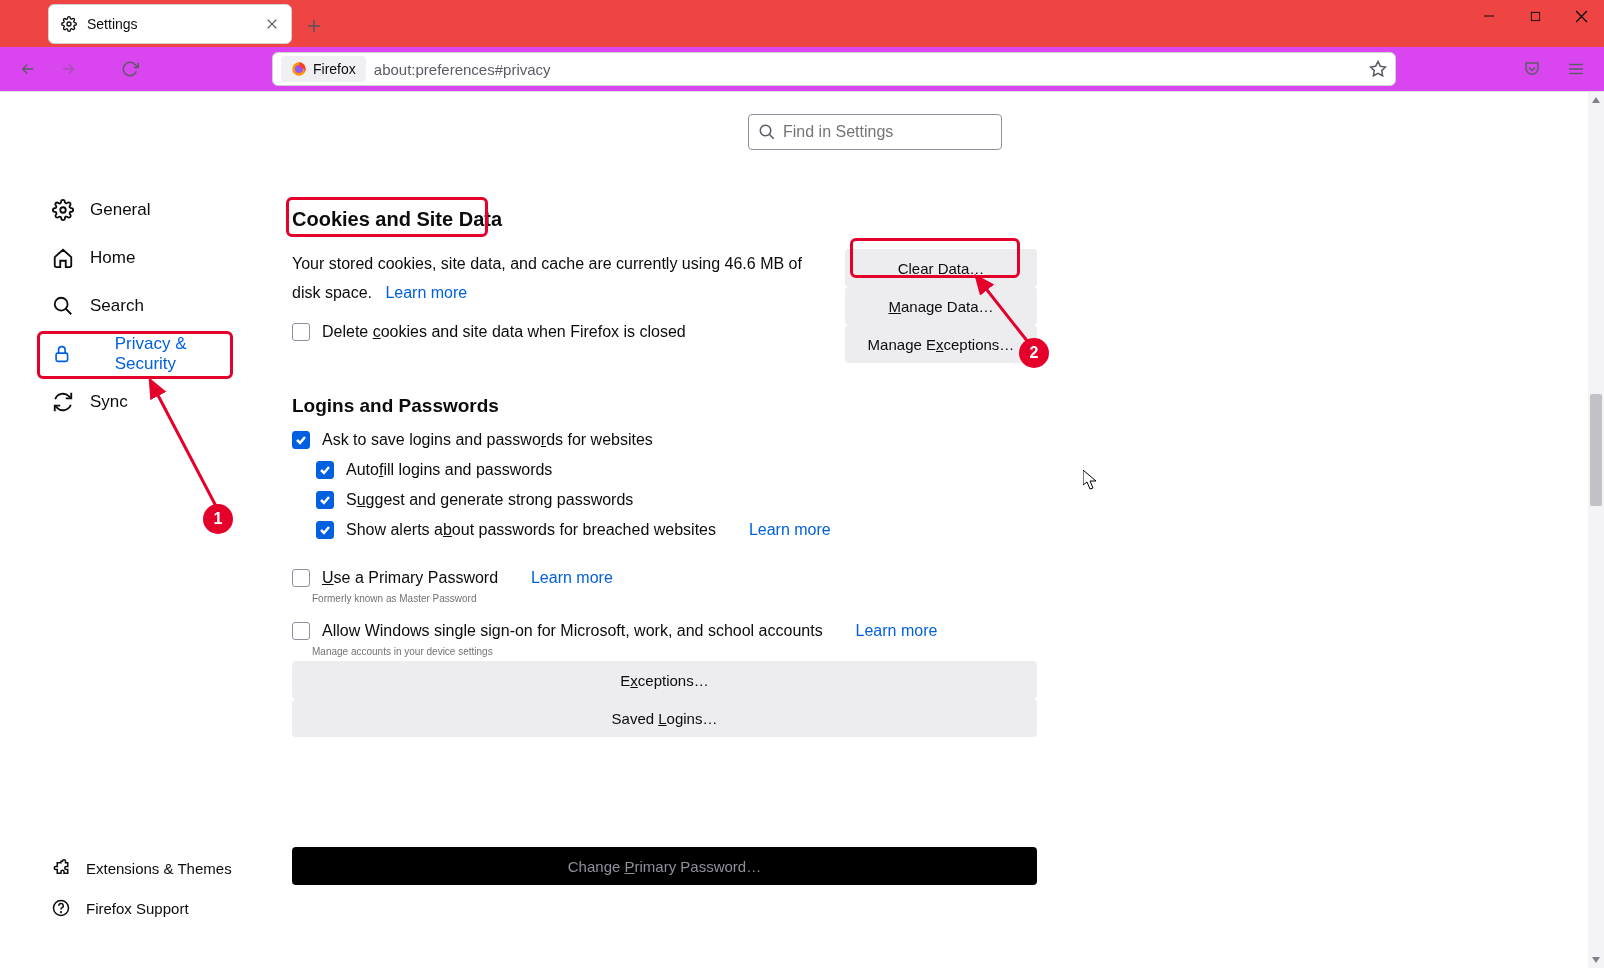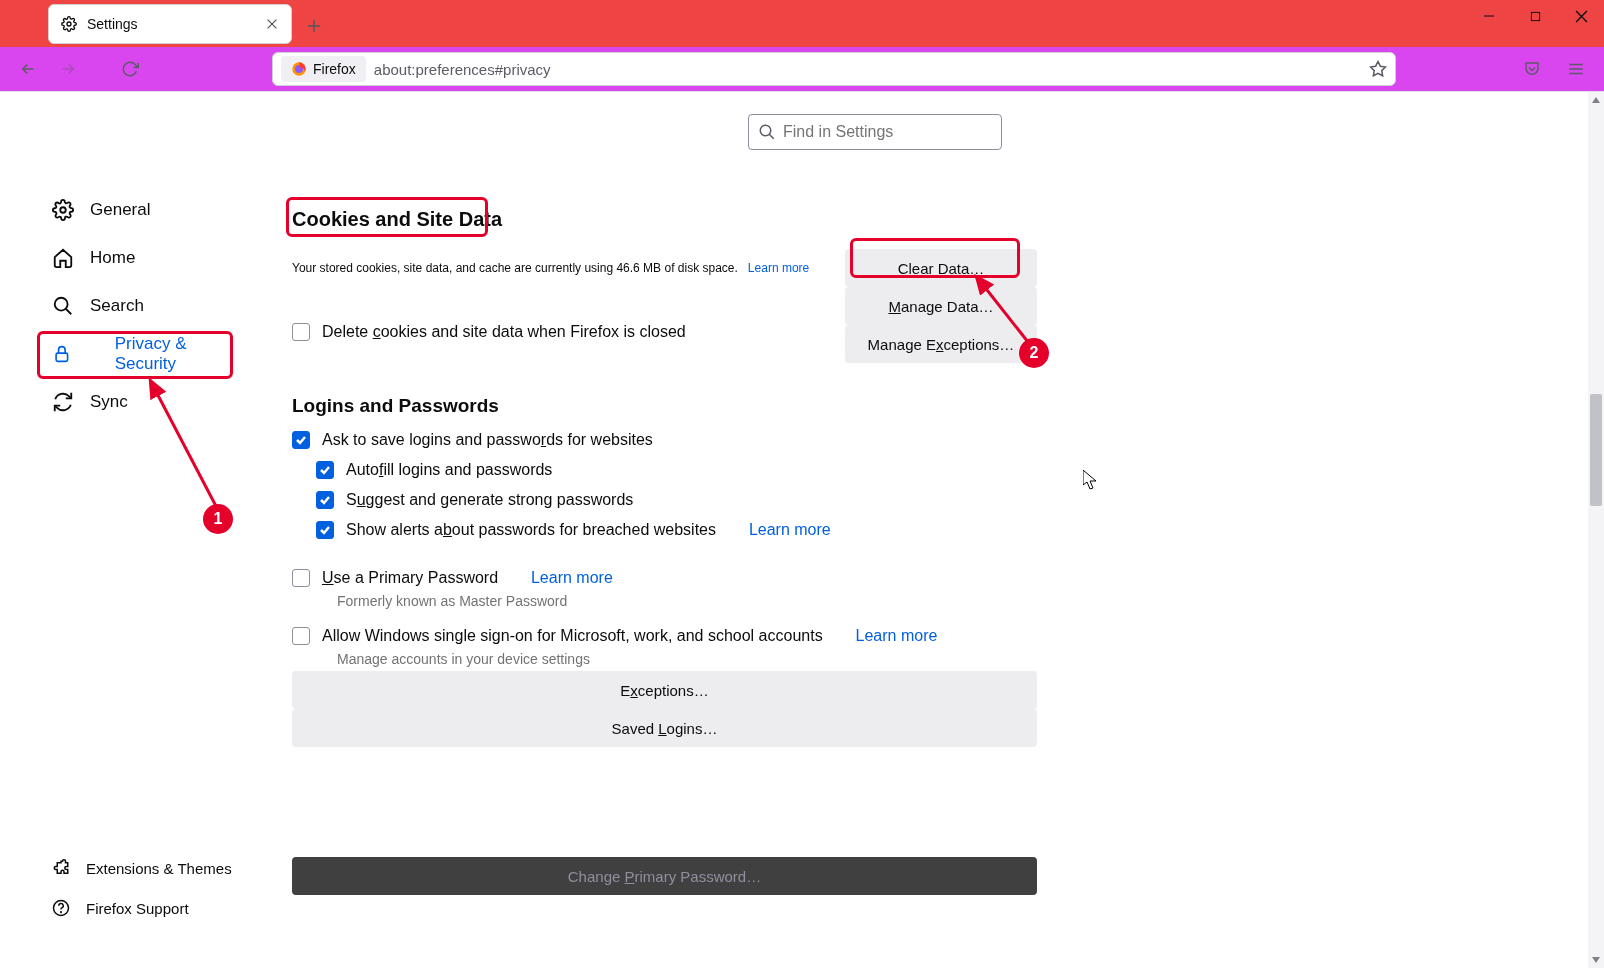--- a/index.html
+++ b/index.html
@@ -37,34 +37,34 @@
   .sidebar-bottom .cat .icon { width: 18px; height: 18px; }
 
   .content { flex: 1; position: relative; padding: 22px 0 0 0; overflow-y: auto; }
   .search-wrap { position: absolute; left: 764px; top: 22px; }
   .search-input { width: 254px; height: 36px; border: 1px solid #8f8f9d; border-radius: 4px; padding: 0 10px 0 34px; font-size: 16px; color: #5b5b66; }
   .search-icon { position: absolute; left: 10px; top: 9px; color: #5b5b66; }
 
   .section { margin: 94px 0 0 292px; width: 720px; }
   .section h2 { font-size: 20px; font-weight: 600; margin-bottom: 18px; }
   .section .row { display: flex; align-items: flex-start; }
-  .section .desc { font-size: 12px; line-height: 38px; color: #0c0c0d; max-width: 520px; }
+  .section .desc { font-size: 16px; line-height: 29px; color: #0c0c0d; max-width: 520px; }
   .link { color: #0060df; cursor: pointer; }
   .btns-col { margin-left: auto; display: flex; flex-direction: column; gap: 0; }
   .btn { min-width: 166px; height: 38px; background: #ededf0; border: none; border-radius: 4px; font-size: 15px; cursor: pointer; padding: 0 16px; color: #0c0c0d; }
-  .btn.disabled { color: #8f8f9d; background: #404040; cursor: default; min-width: 226px; }
+  .btn.disabled { color: #8f8f9d; background: #000000; cursor: default; min-width: 226px; }
   .btn.wide { min-width: 192px; }
 
   .checkrow { display: flex; align-items: center; gap: 12px; margin-top: 12px; font-size: 16px; }
   .checkrow.indent1 { margin-left: 24px; }
   .chk { width: 18px; height: 18px; border: 1.5px solid #8f8f9d; border-radius: 3px; cursor: pointer; display: inline-flex; align-items: center; justify-content: center; flex-shrink: 0; }
   .chk.checked { background: #0060df; border-color: #0060df; }
   .chk.checked svg { color: #fff; }
   .und { text-decoration: underline; text-decoration-thickness: 1px; }
-  .hint { color: #737373; font-size: 14px; margin-left: 45px; margin-top: 6px; }
+  .hint { color: #737373; font-size: 10px; margin-left: 20px; margin-top: 6px; }
 
   .section2 { margin: 54px 0 0 292px; width: 720px; }
   .section2 h2 { font-size: 19px; font-weight: 600; margin-bottom: 14px; }
 
   
   .redbox { position: absolute; border: 3.5px solid #e4002b; border-radius: 6px; pointer-events: none; }
   .redcircle { position: absolute; width: 30px; height: 30px; background: #e4002b; border-radius: 50%; color: #fff; font-weight: 600; display: flex; align-items: center; justify-content: center; font-size: 16px; pointer-events: none; }
   .redarrow { position: absolute; pointer-events: none; }
   .scrollbar { position: absolute; right: 0; top: 92px; width: 16px; bottom: 0; background: #f4f4f6; }
   .scroll-thumb { position: absolute; right: 2px; width: 12px; background: #c1c1c8; border-radius: 2px; }

